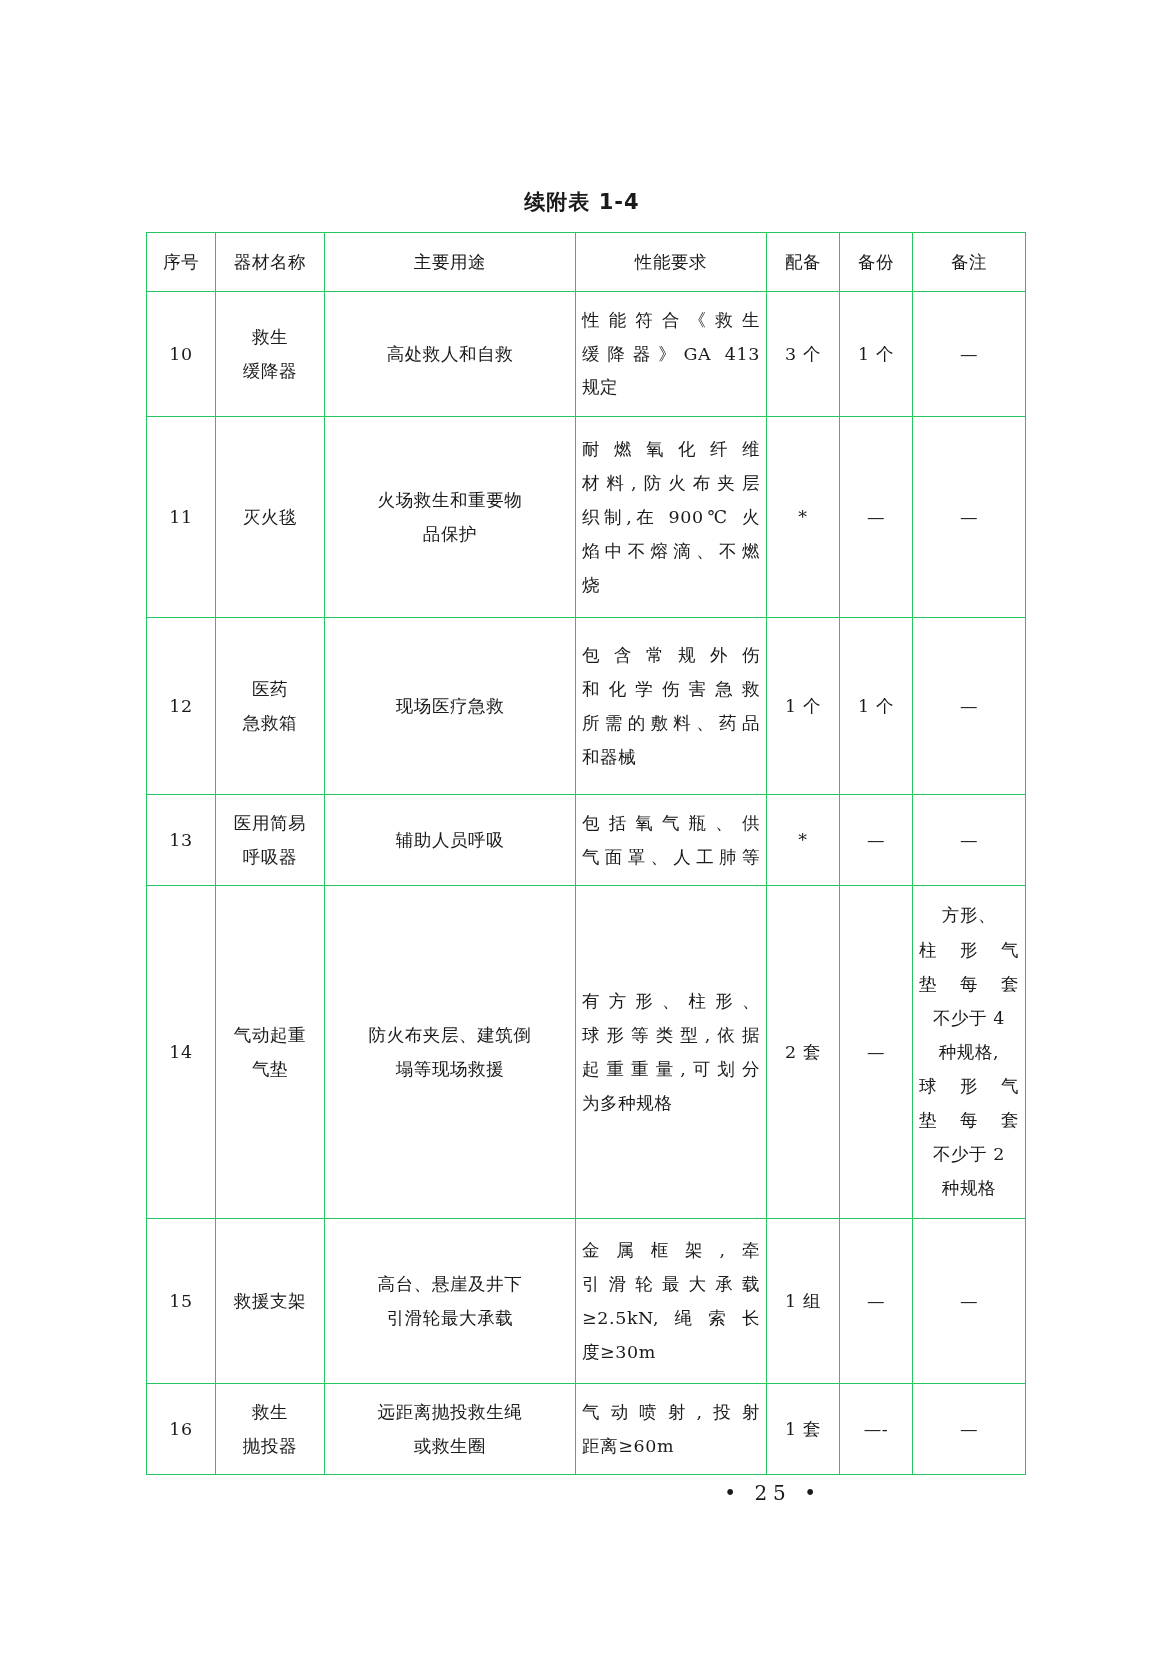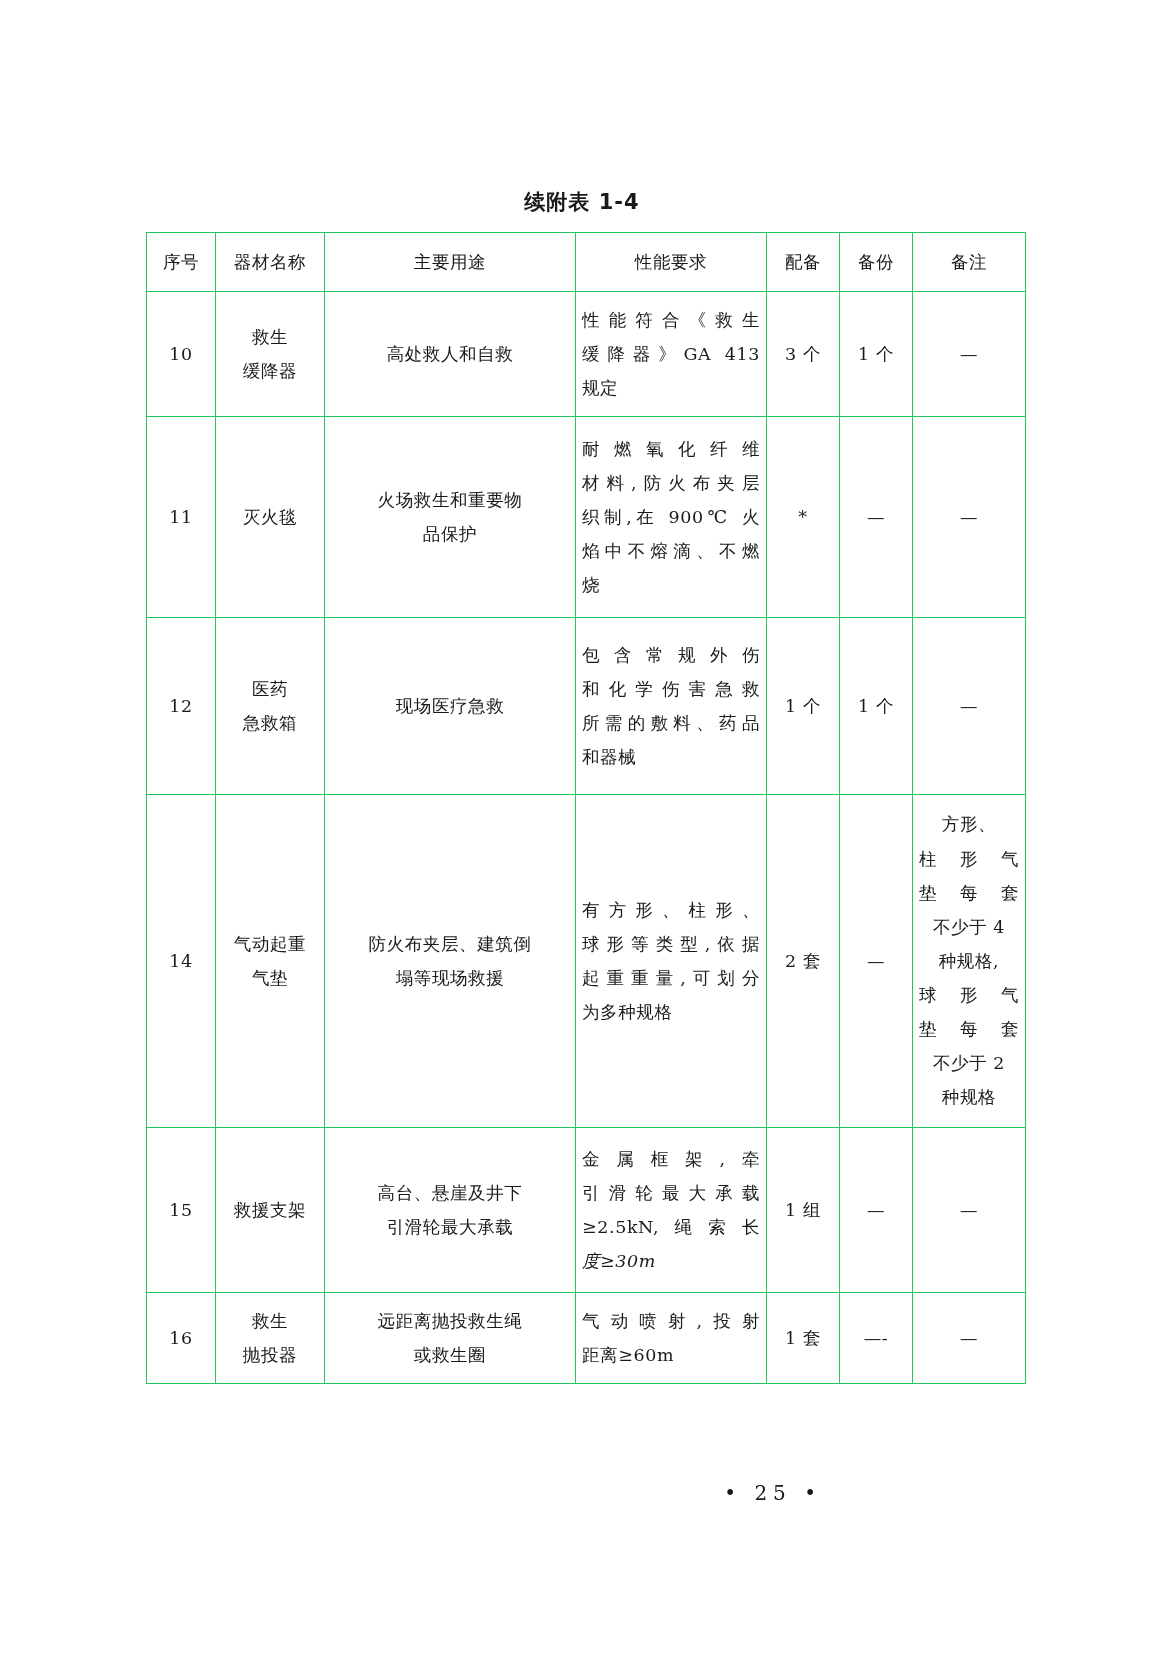--- a/index.html
+++ b/index.html
@@ -134,21 +134,21 @@
         <tr class="row-10">
           <td class="col-no">10</td>
           <td class="col-name cell-name center-plain">
             <div>救生</div>
             <div>缓降器</div>
           </td>
           <td class="col-use cell-use center-plain">高处救人和自救</td>
           <td class="col-perf cell-perf">
             <div>性能符合《救生</div>
             <div>缓降器》GA 413</div>
-            <div class="center-plain" style="text-align:right;text-align-last:left;">规定</div>
+            <div class="center-plain" style="text-align:right;text-align-last:left;font-family:Liberation Mono, monospace;">规定</div>
           </td>
           <td class="col-cfg">3 个</td>
           <td class="col-spare">1 个</td>
           <td class="col-rem center-plain">—</td>
         </tr>
 
         <tr class="row-11">
           <td class="col-no">11</td>
           <td class="col-name cell-name center-plain">灭火毯</td>
           <td class="col-use cell-use center-plain">
@@ -178,20 +178,35 @@
             <div>包含常规外伤</div>
             <div>和化学伤害急救</div>
             <div>所需的敷料、药品</div>
             <div style="text-align:left;text-align-last:left;">和器械</div>
           </td>
           <td class="col-cfg">1 个</td>
           <td class="col-spare">1 个</td>
           <td class="col-rem center-plain">—</td>
         </tr>
 
+        <tr class="row-13">
+          <td class="col-no">13</td>
+          <td class="col-name cell-name center-plain">
+            <div>医用简易</div>
+            <div>呼吸器</div>
+          </td>
+          <td class="col-use cell-use center-plain">辅助人员呼吸</td>
+          <td class="col-perf cell-perf">
+            <div>包括氧气瓶、供</div>
+            <div>气面罩、人工肺等</div>
+          </td>
+          <td class="col-cfg">*</td>
+          <td class="col-spare">—</td>
+          <td class="col-rem center-plain">—</td>
+        </tr>
 
         <tr class="row-14">
           <td class="col-no">14</td>
           <td class="col-name cell-name center-plain">
             <div>气动起重</div>
             <div>气垫</div>
           </td>
           <td class="col-use cell-use center-plain">
             <div>防火布夹层、建筑倒</div>
             <div>塌等现场救援</div>
@@ -221,21 +236,21 @@
           <td class="col-no">15</td>
           <td class="col-name cell-name center-plain">救援支架</td>
           <td class="col-use cell-use center-plain">
             <div>高台、悬崖及井下</div>
             <div>引滑轮最大承载</div>
           </td>
           <td class="col-perf cell-perf">
             <div>金属框架,牵</div>
             <div>引滑轮最大承载</div>
             <div>≥2.5kN,绳索长</div>
-            <div style="text-align:left;text-align-last:left;font-style:italic;">度≥30m</div>
+            <div style="text-align:left;text-align-last:left;">度≥30m</div>
           </td>
           <td class="col-cfg">1 组</td>
           <td class="col-spare">—</td>
           <td class="col-rem center-plain">—</td>
         </tr>
 
         <tr class="row-16">
           <td class="col-no">16</td>
           <td class="col-name cell-name center-plain">
             <div>救生</div>

